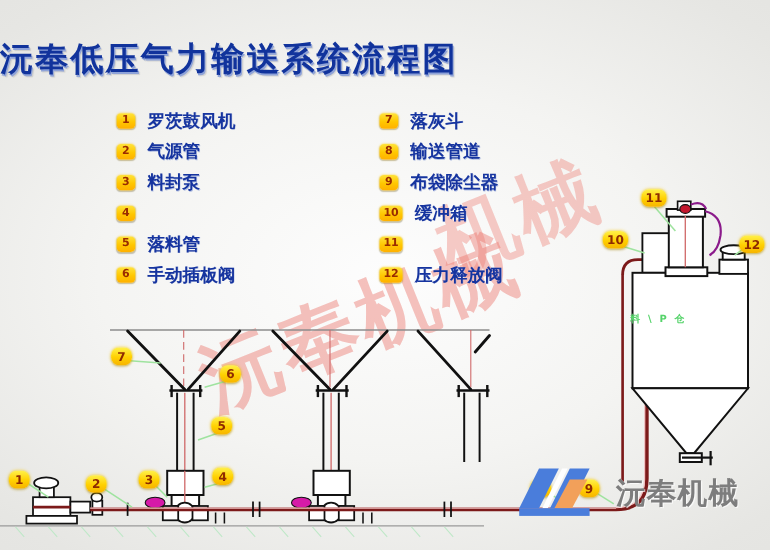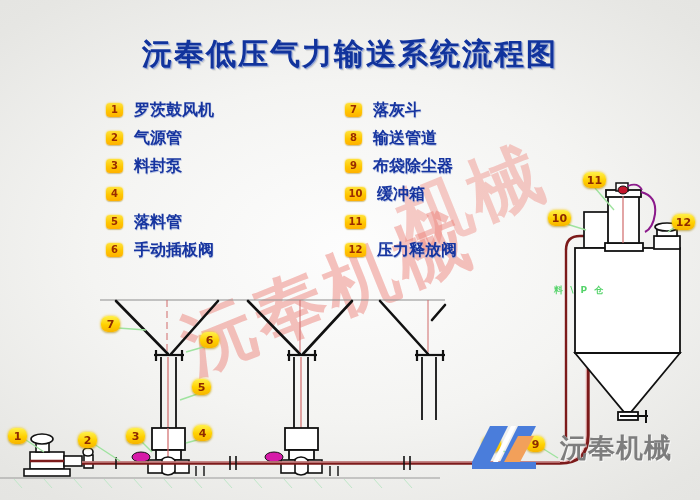--- a/index.html
+++ b/index.html
@@ -9,21 +9,21 @@
     background:#e9e9e7;
   }
   #stage{
     position:relative;width:700px;height:500px;
     background:
       radial-gradient(ellipse 620px 400px at 350px 250px,#fdfdfd 0%,#f4f4f2 42%,#e6e6e3 78%,#e2e2df 100%);
   }
 
   
   #title{
-    position:absolute;left:0;top:34px;width:700px;text-align:center;
+    position:absolute;left:0;top:34px;width:700px;
     font-size:30px;font-weight:bold;letter-spacing:2px;
     color:#11339c;
     text-shadow:1px 1px 0 #8fa3d8, 2px 2px 1px rgba(0,0,0,.12);
     white-space:nowrap;
   }
 
   
   .wm{
     position:absolute;font-weight:bold;white-space:nowrap;
     color:rgba(236,120,110,.45);
@@ -67,21 +67,21 @@
 
   
   #logo{position:absolute;left:460px;top:418px;width:235px;height:62px;}
   #logo-text{
     position:absolute;left:100px;top:12px;
     font-size:27px;font-weight:bold;color:#7d7d7d;letter-spacing:1px;
     text-shadow:1px 1px 0 rgba(255,255,255,.7);white-space:nowrap;
   }
   
   #silo-label{
-    position:absolute;left:554px;top:284px;font-size:9px;color:#55d36a;
+    position:absolute;left:573px;top:284px;font-size:9px;color:#55d36a;
     letter-spacing:2px;font-weight:bold;white-space:nowrap;text-align:right;
   }
 </style>
 </head>
 <body>
 
 <div id="stage">
 
   <div class="wm" id="wm-left">沅奉机械</div>
   <div class="wm" id="wm-right">机械</div>

